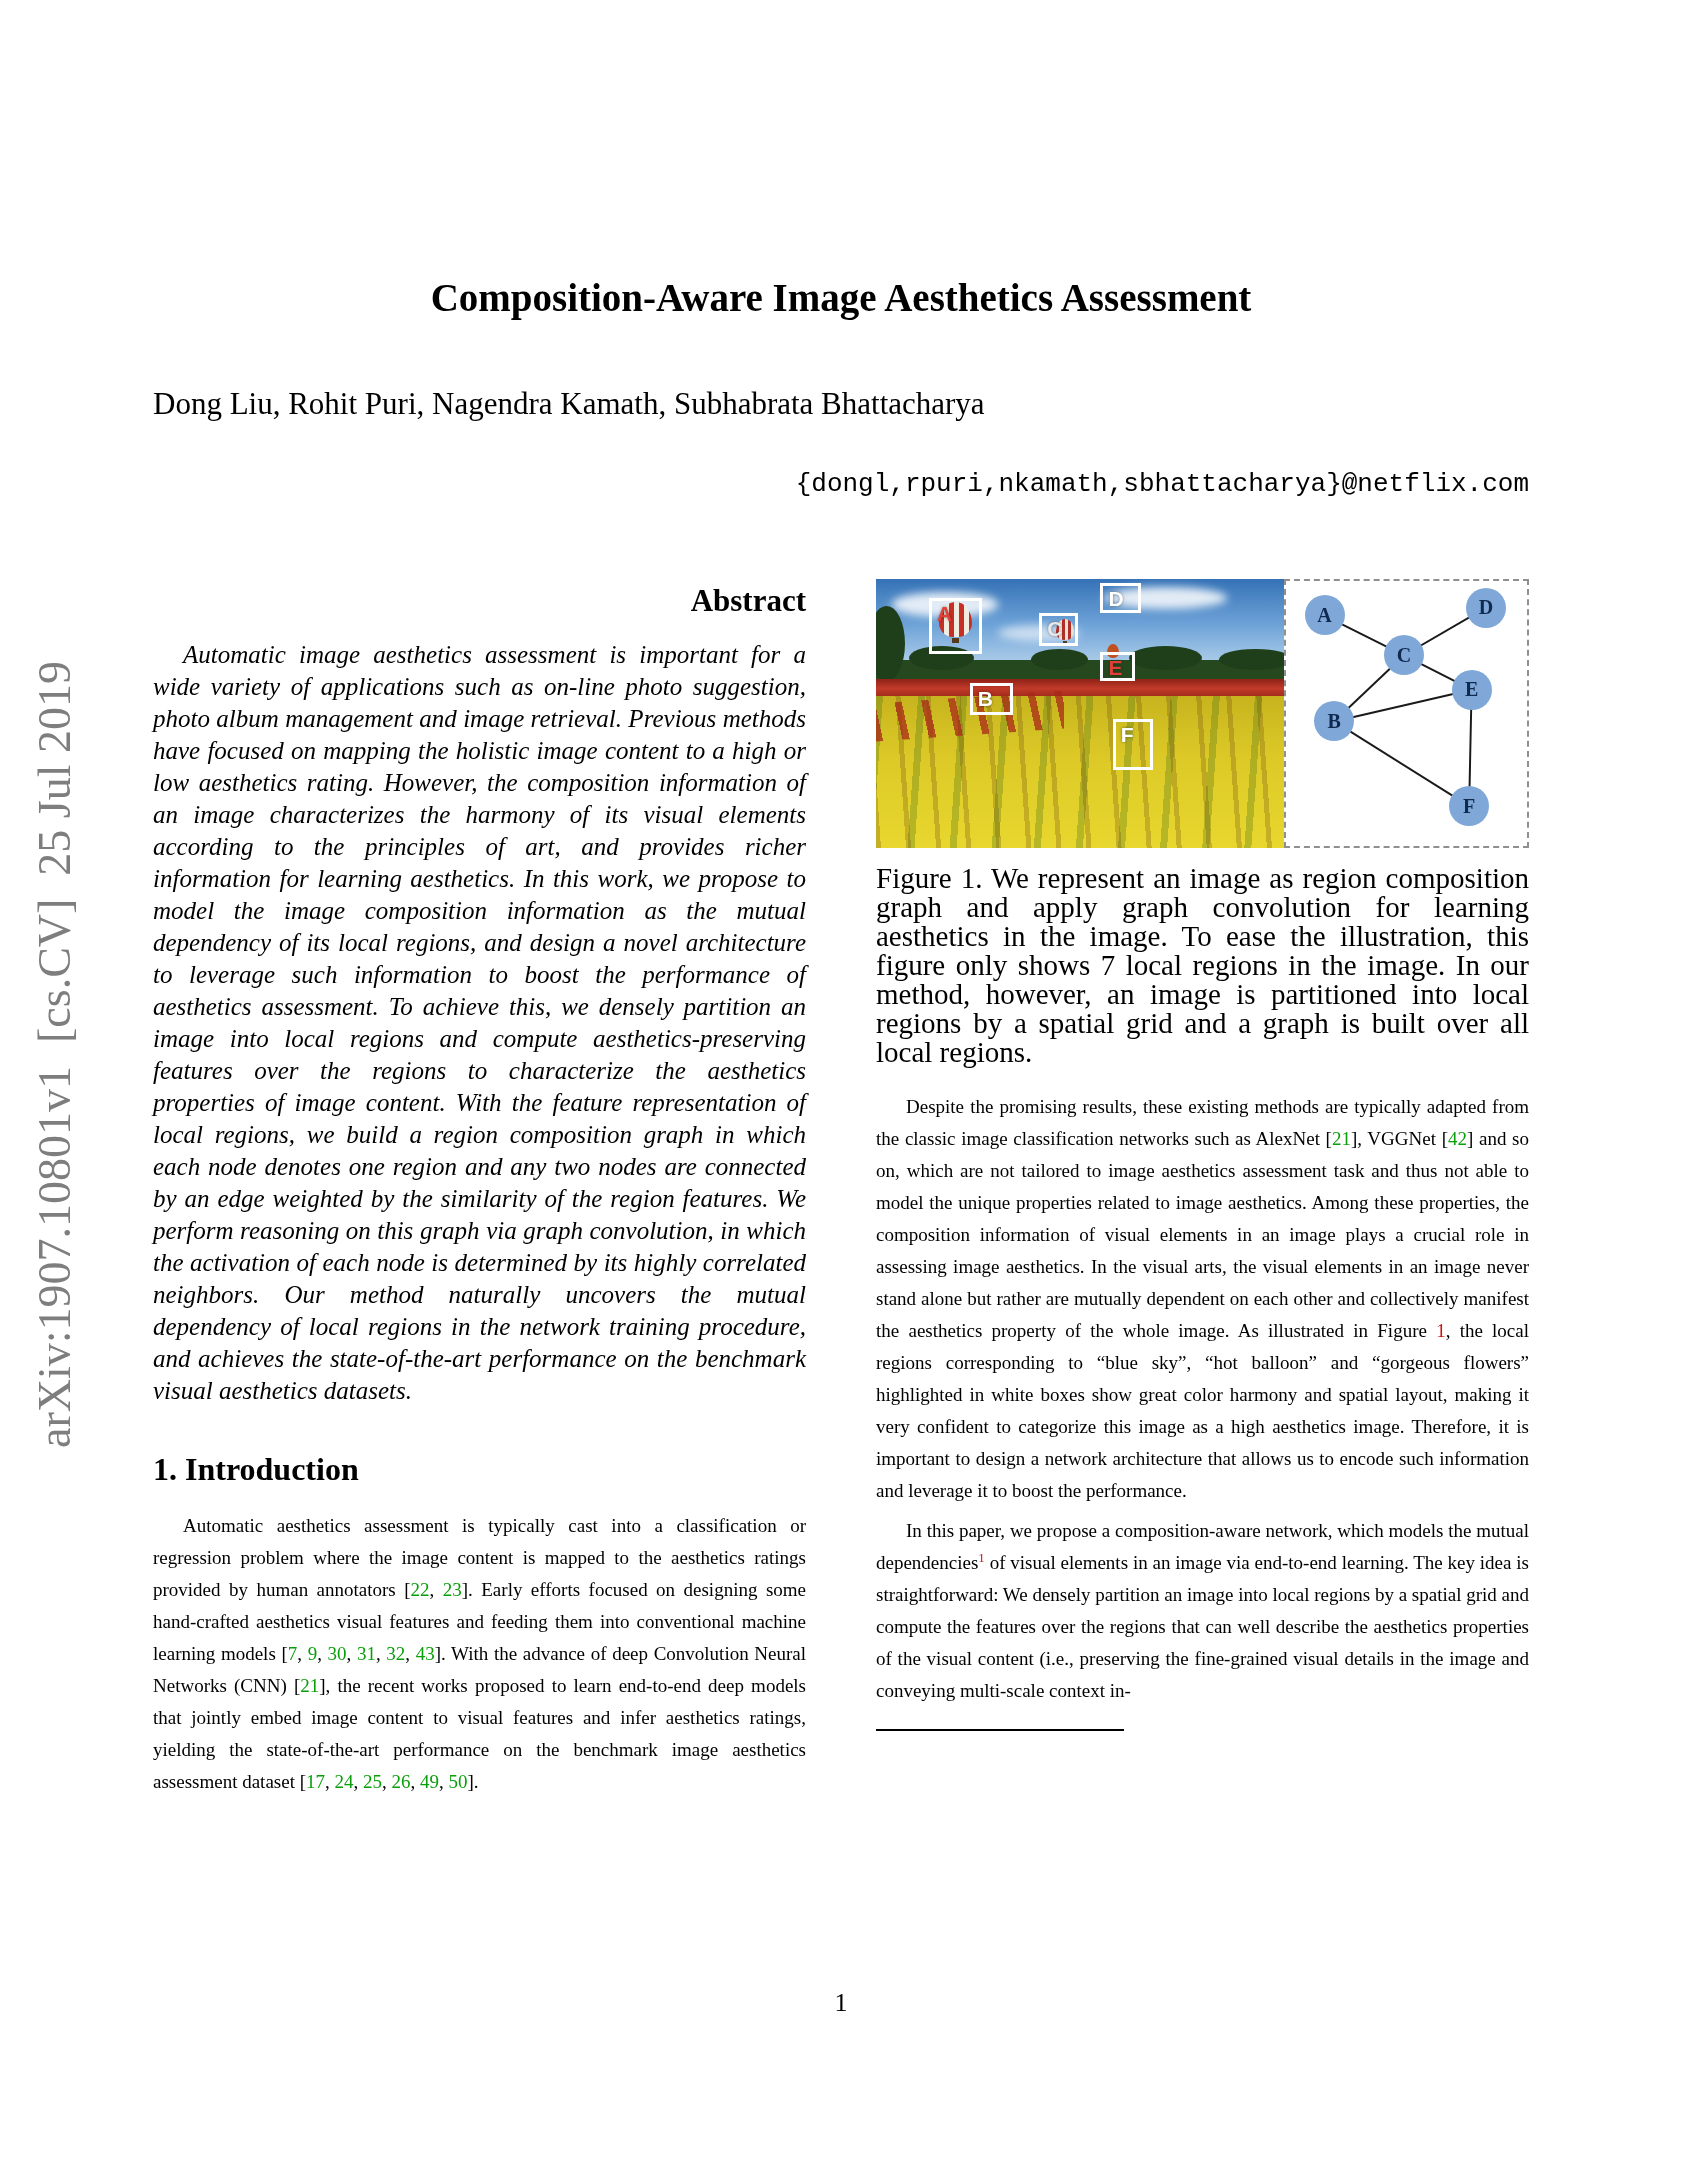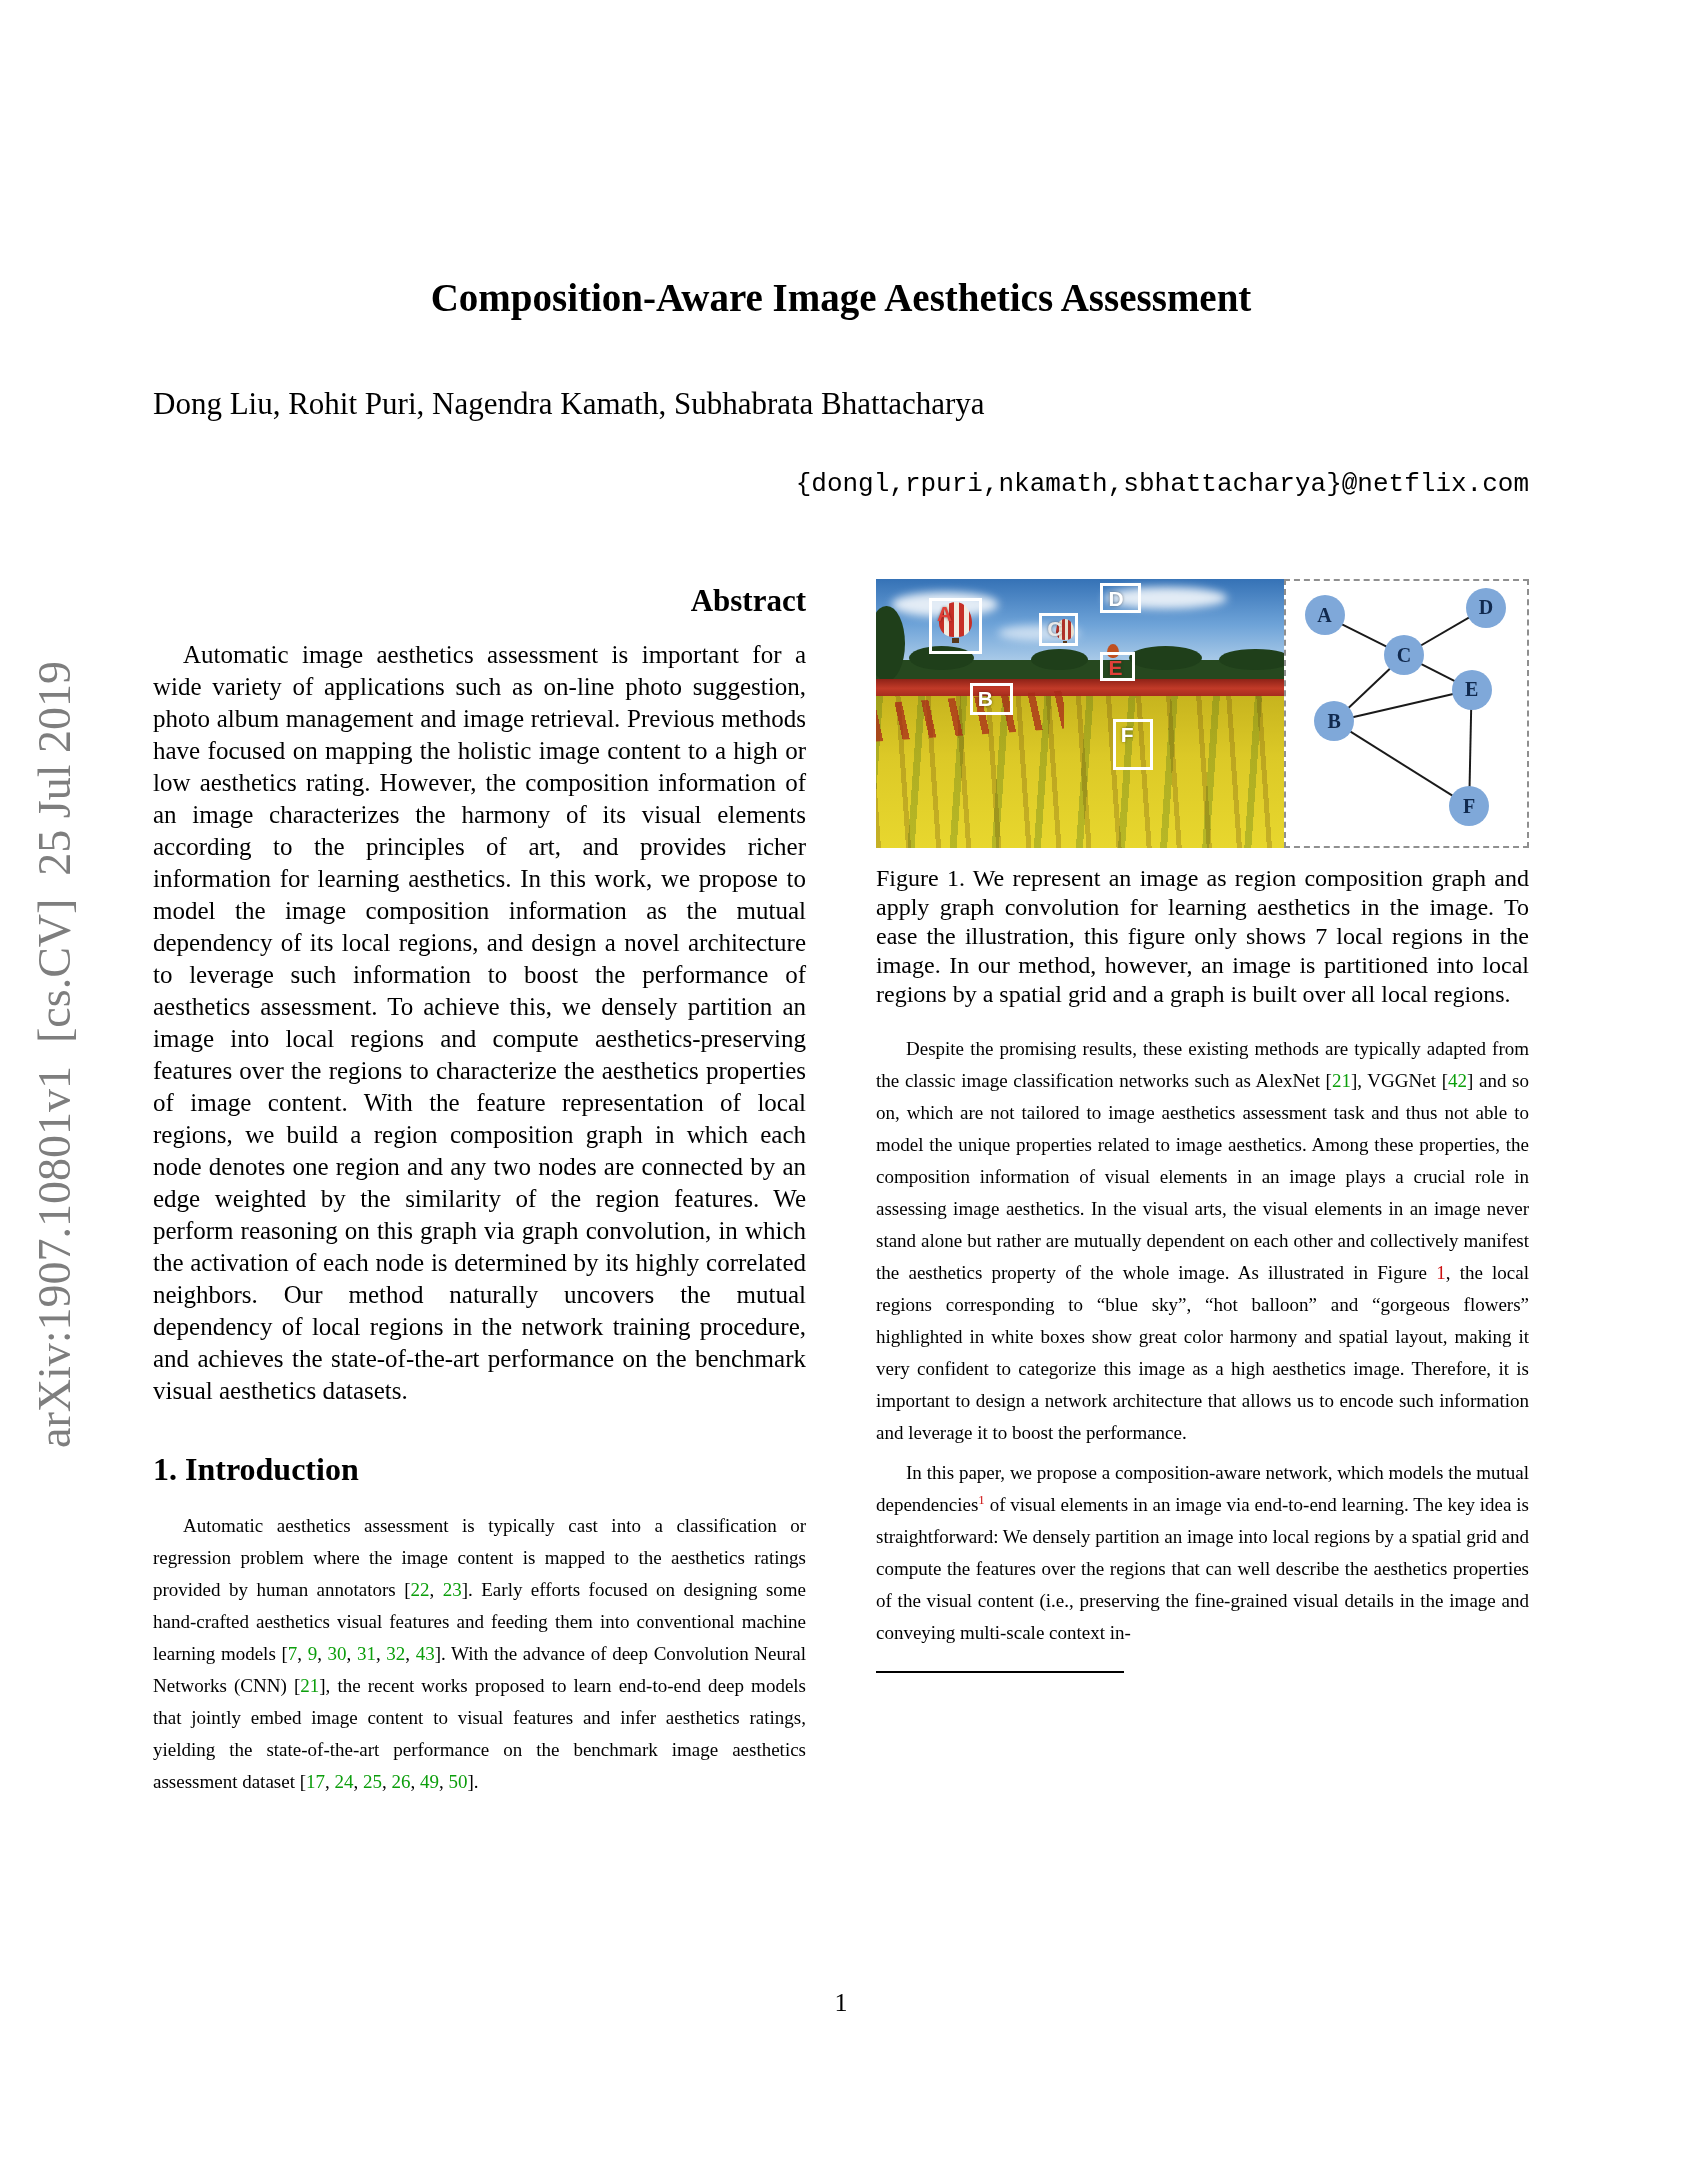--- a/index.html
+++ b/index.html
@@ -18,21 +18,21 @@
   .arxiv{position:absolute;left:28px;top:579px;height:950px;width:65px;
          writing-mode:vertical-rl;transform:rotate(180deg);
          font-size:46px;color:#7e7e7e;white-space:pre;text-align:center;}
 
   
   .col{position:absolute;top:579px;width:653px;}
   .col-left{left:153px;}
   .col-right{left:876px;}
 
   .abstract-heading{text-align:right;font-size:31px;font-weight:bold;margin:4px 0 20px 0;}
-  .abstract-body{font-size:25px;line-height:32px;text-align:justify;
+  .abstract-body{font-style:italic;font-size:25px;line-height:32px;text-align:justify;
                  text-indent:30px;margin:0;}
   .section-heading{font-size:32px;font-weight:bold;margin:44px 0 22px 0;}
   .body-par{font-size:19px;line-height:32px;text-align:justify;text-indent:30px;margin:0 0 8px 0;}
 
   .cite{color:#0b9e0b;}
   .figref{color:#cc1111;}
   .supref{color:#cc1111;font-size:68%;vertical-align:super;line-height:0;}
 
   
   .figure-row{display:flex;width:653px;height:269px;}
@@ -75,21 +75,21 @@
                 font-weight:bold;font-size:21px;text-shadow:0 0 3px rgba(0,0,0,.45);}
 
   .graph-panel{position:relative;flex:1;border:2px dashed #8f8f8f;background:#fff;box-sizing:border-box;}
   .graph-edges{position:absolute;inset:0;width:100%;height:100%;}
   .graph-edges line{stroke:#1a1a1a;stroke-width:2;}
   .graph-nodes{position:absolute;inset:0;}
   .graph-node{position:absolute;width:40px;height:40px;border-radius:50%;
               transform:translate(-50%,-50%);display:flex;align-items:center;justify-content:center;
               font-size:20px;font-weight:bold;color:#10294e;}
 
-  .caption{font-size:24px;line-height:29px;text-align:justify;margin:16px 0 24px 0;}
+  .caption{font-size:29px;line-height:29px;text-align:justify;margin:16px 0 24px 0;}
 
   .footnote-rule{width:248px;border-top:2px solid #000;margin:22px 0 8px 0;}
   .footnote{font-size:20px;line-height:26px;text-align:justify;margin:0;}
 
   .page-num{position:absolute;top:1988px;left:153px;width:1376px;text-align:center;font-size:26px;}
 </style>
 </head>
 <body>
 
 <div class="page">

